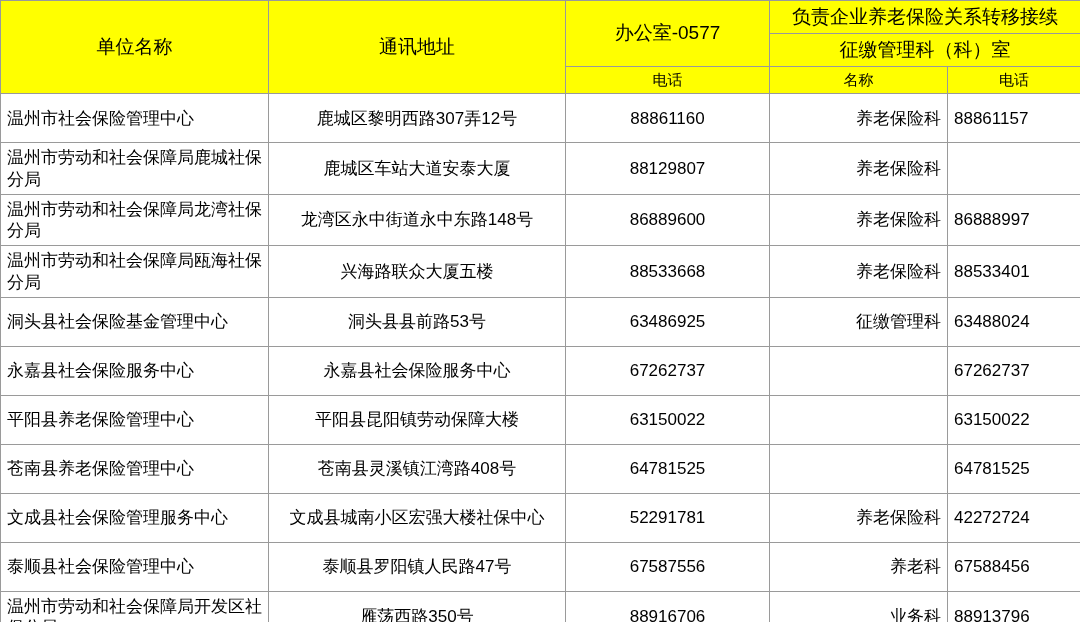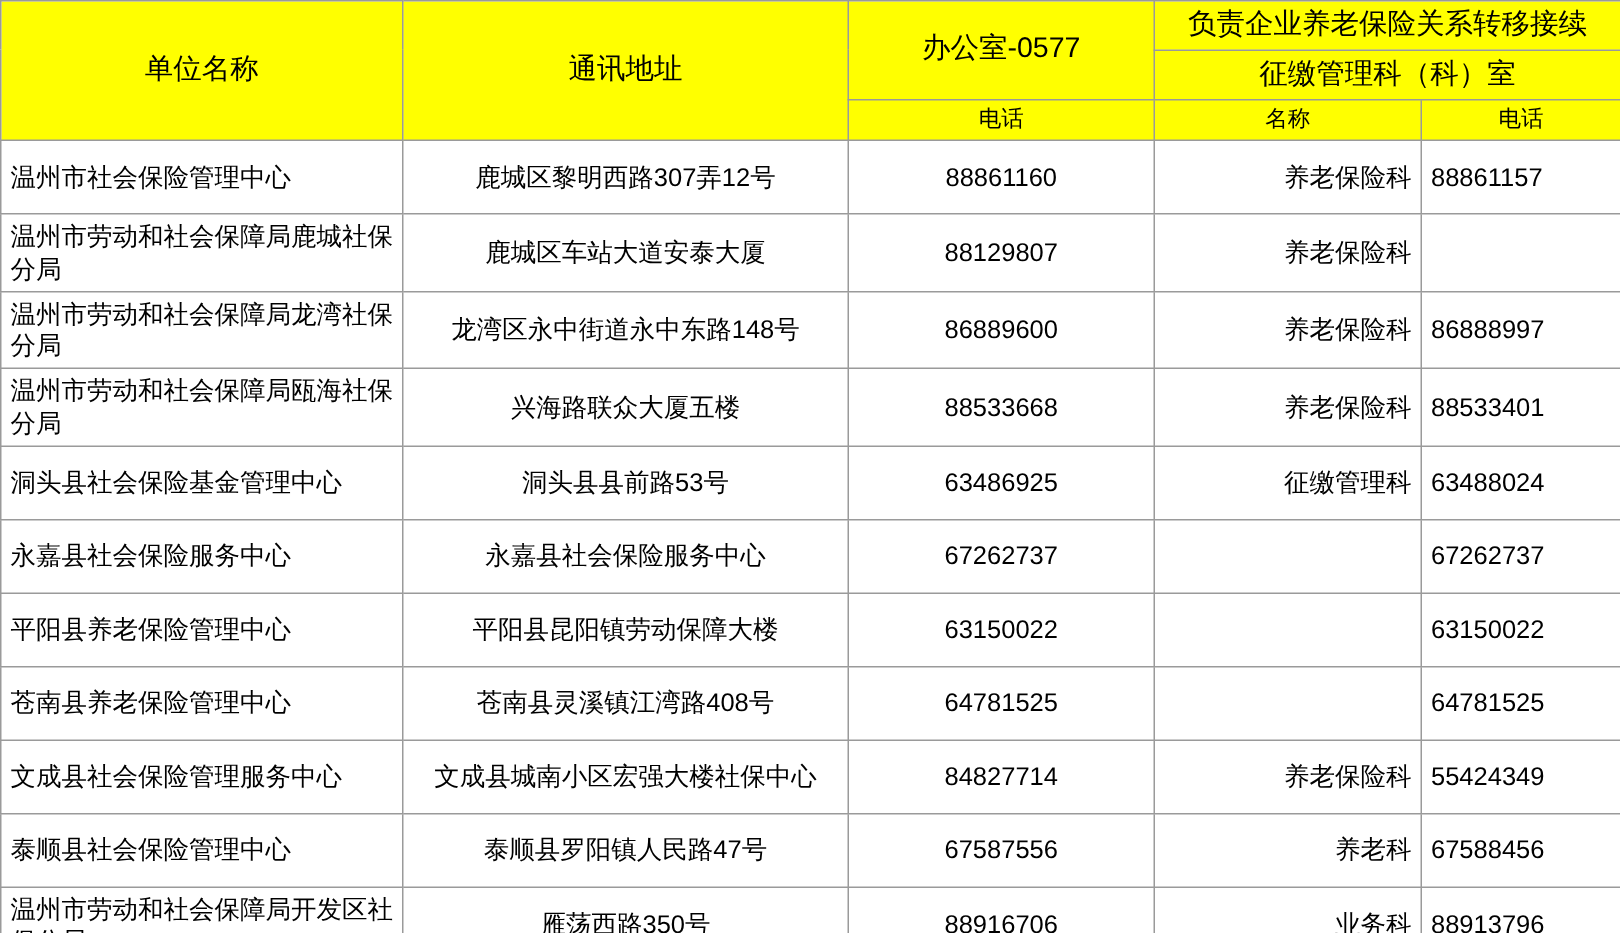--- a/index.html
+++ b/index.html
@@ -135,23 +135,23 @@
     <tr class="data">
       <td class="unit">苍南县养老保险管理中心</td>
       <td class="addr">苍南县灵溪镇江湾路408号</td>
       <td class="tel">64781525</td>
       <td class="name2"></td>
       <td class="tel2">64781525</td>
     </tr>
     <tr class="data">
       <td class="unit">文成县社会保险管理服务中心</td>
       <td class="addr">文成县城南小区宏强大楼社保中心</td>
-      <td class="tel">84827714</td>
+      <td class="tel">52291781</td>
       <td class="name2">养老保险科</td>
-      <td class="tel2">55424349</td>
+      <td class="tel2">42272724</td>
     </tr>
     <tr class="data">
       <td class="unit">泰顺县社会保险管理中心</td>
       <td class="addr">泰顺县罗阳镇人民路47号</td>
       <td class="tel">67587556</td>
       <td class="name2">养老科</td>
       <td class="tel2">67588456</td>
     </tr>
     <tr class="data">
       <td class="unit">温州市劳动和社会保障局开发区社保分局</td>

